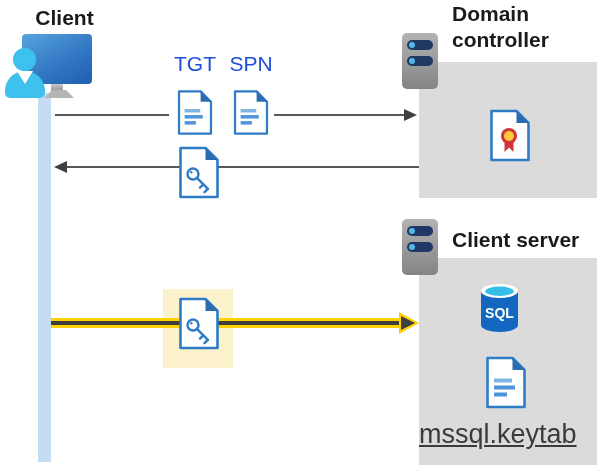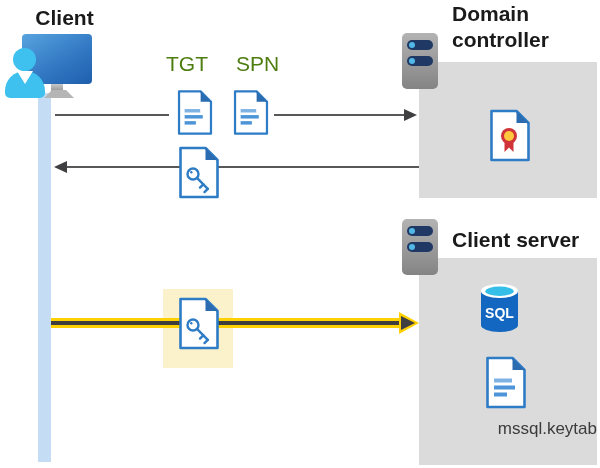--- a/index.html
+++ b/index.html
@@ -4,22 +4,22 @@
 <style>
   html,body{margin:0;padding:0;background:#fff;}
   .canvas{
     position:relative;width:600px;height:468px;background:#fff;overflow:hidden;
     font-family:"Liberation Sans", sans-serif;
   }
   .abs{position:absolute;}
 
   
   .title{font-weight:bold;font-size:21px;color:#1a1a1a;line-height:26px;}
-  .ticket-label{font-size:21px;color:#4d7c0f;text-align:left;}
-  .file-label{font-size:17px;color:#3b3b3b;text-align:right;}
+  .ticket-label{font-size:21px;color:#1d4ed8;text-align:center;}
+  .file-label{font-size:27px;color:#3b3b3b;text-align:left;text-decoration:underline;}
 
   
   .timeline{left:38px;top:93px;width:13px;height:369px;background:#C5DCF5;z-index:0;}
 
   
   .monitor{left:22px;top:34px;width:70px;height:50px;border-radius:4px;
     background:linear-gradient(150deg,#58A4DE 0%,#3379C4 55%,#1F5FAE 100%);z-index:2;}
   .stand-neck{left:51px;top:83px;width:12px;height:9px;
     background:linear-gradient(#CFCFCF,#8F8F8F);z-index:1;}
   .stand-base{left:44px;top:90px;width:14px;height:0;
@@ -122,21 +122,21 @@
     <div class="pill">
         <i class="dot"></i>
       </div>
   </div>
   <div class="abs title" style="left:452px;top:1px;width:125px;">Domain controller</div>
   <svg class="abs icon-svg" style="left:488px;top:109px;" width="44" height="53" viewBox="0 0 44 53">
       <use href="#sym-doc-cert"></use>
     </svg>
 
   <div class="abs ticket-label" style="left:166px;top:52px;width:58px;">TGT</div>
-  <div class="abs ticket-label" style="left:236px;top:52px;width:58px;">SPN</div>
+  <div class="abs ticket-label" style="left:222px;top:52px;width:58px;">SPN</div>
   <svg class="abs icon-svg" style="left:176px;top:87px;" width="38" height="51" viewBox="0 0 44 53">
       <use href="#sym-doc-text"></use>
     </svg>
   <svg class="abs icon-svg" style="left:232px;top:87px;" width="38" height="51" viewBox="0 0 44 53">
       <use href="#sym-doc-text"></use>
     </svg>
 
   <div>
     <div class="abs gray-line" style="left:55px;top:114px;width:114px;"></div>
     <div class="abs gray-line" style="left:274px;top:114px;width:130px;"></div>

